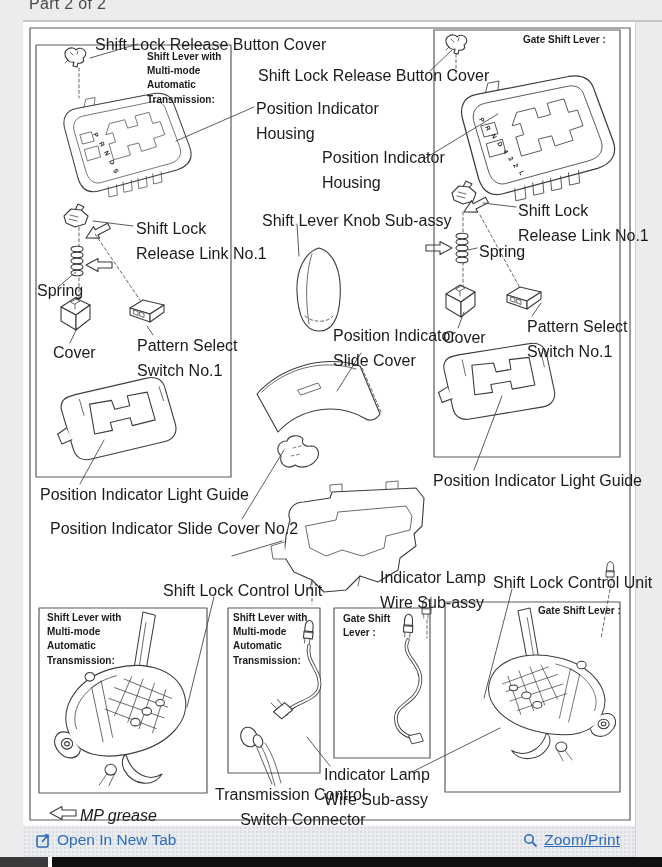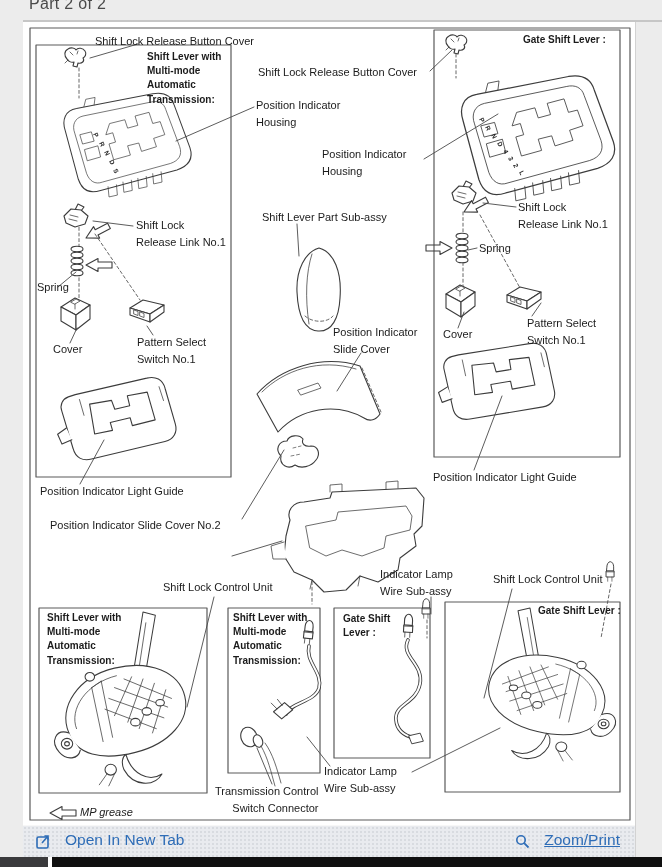--- a/index.html
+++ b/index.html
@@ -14,26 +14,26 @@
       {stroke:#3c3c3c;stroke-width:1.1;fill:none;stroke-linejoin:round;stroke-linecap:round;}
   svg.art .bx{stroke:#5a5a5a;stroke-width:1.2;fill:none;}
   svg.art .lead{stroke:#4a4a4a;stroke-width:0.9;}
   svg.art .dash{stroke:#555;stroke-width:0.9;stroke-dasharray:3 2.6;}
   svg.art .thin{stroke-width:0.75;}
   svg.art .wireo{stroke:#3c3c3c;stroke-width:3.6;fill:none;}
   svg.art .wirei{stroke:#fff;stroke-width:1.9;fill:none;}
   svg.art .fw{fill:#fff;}
   svg.art .gl{font:bold 6.5px "Liberation Sans",sans-serif;fill:#222;stroke:none;}
   svg.art .solid{fill:#141414;stroke:none;}
-  .lbl{position:absolute;font-size:11px;line-height:1.55;color:#1b1b1b;white-space:pre-line;}
+  .lbl{position:absolute;font-size:16px;line-height:1.55;color:#1b1b1b;white-space:pre-line;}
   .lbl.b{font-weight:bold;font-size:10px;line-height:1.42;}
   .footer{position:absolute;left:23px;top:825px;width:612px;height:31px;background:#e9ebef;
           background-image:radial-gradient(#d8dbe0 1px,transparent 1px);background-size:4px 4px;
           border-top:1px solid #f7f7f7;}
-  .flink{position:absolute;top:5px;display:flex;align-items:flex-end;gap:14px;color:#2e6db7;
+  .flink{position:absolute;top:5px;display:flex;align-items:center;gap:6px;color:#2e6db7;
          font-size:15.5px;text-decoration:none;cursor:pointer;}
   .flink.l{left:13px;} .flink.r{right:15px;text-decoration:underline;}
   .bottombar{position:absolute;left:0;top:857px;width:662px;height:10px;background:#fff;}
   .bottombar .seg1{position:absolute;left:0;top:0;width:48px;height:10px;background:#3a3a3c;}
   .bottombar .seg2{position:absolute;left:52px;top:0;width:610px;height:10px;background:#101010;}
 </style>
 </head>
 <body>
 
 <div class="stage">
@@ -292,21 +292,21 @@
   <div class="lbl b" style="left:147px;top:50px;">Shift Lever with
 Multi-mode
 Automatic
 Transmission:</div>
   <div class="lbl b" style="left:523px;top:33px;">Gate Shift Lever :</div>
   <div class="lbl" style="left:258px;top:64px;">Shift Lock Release Button Cover</div>
   <div class="lbl" style="left:256px;top:97px;">Position Indicator
 Housing</div>
   <div class="lbl" style="left:322px;top:146px;">Position Indicator
 Housing</div>
-  <div class="lbl" style="left:262px;top:209px;">Shift Lever Part Sub-assy</div>
+  <div class="lbl" style="left:262px;top:209px;">Shift Lever Knob Sub-assy</div>
   <div class="lbl" style="left:136px;top:217px;">Shift Lock
 Release Link No.1</div>
   <div class="lbl" style="left:518px;top:199px;">Shift Lock
 Release Link No.1</div>
   <div class="lbl" style="left:37px;top:279px;">Spring</div>
   <div class="lbl" style="left:479px;top:240px;">Spring</div>
   <div class="lbl" style="left:53px;top:341px;">Cover</div>
   <div class="lbl" style="left:443px;top:326px;">Cover</div>
   <div class="lbl" style="left:137px;top:334px;">Pattern Select
 Switch No.1</div>

